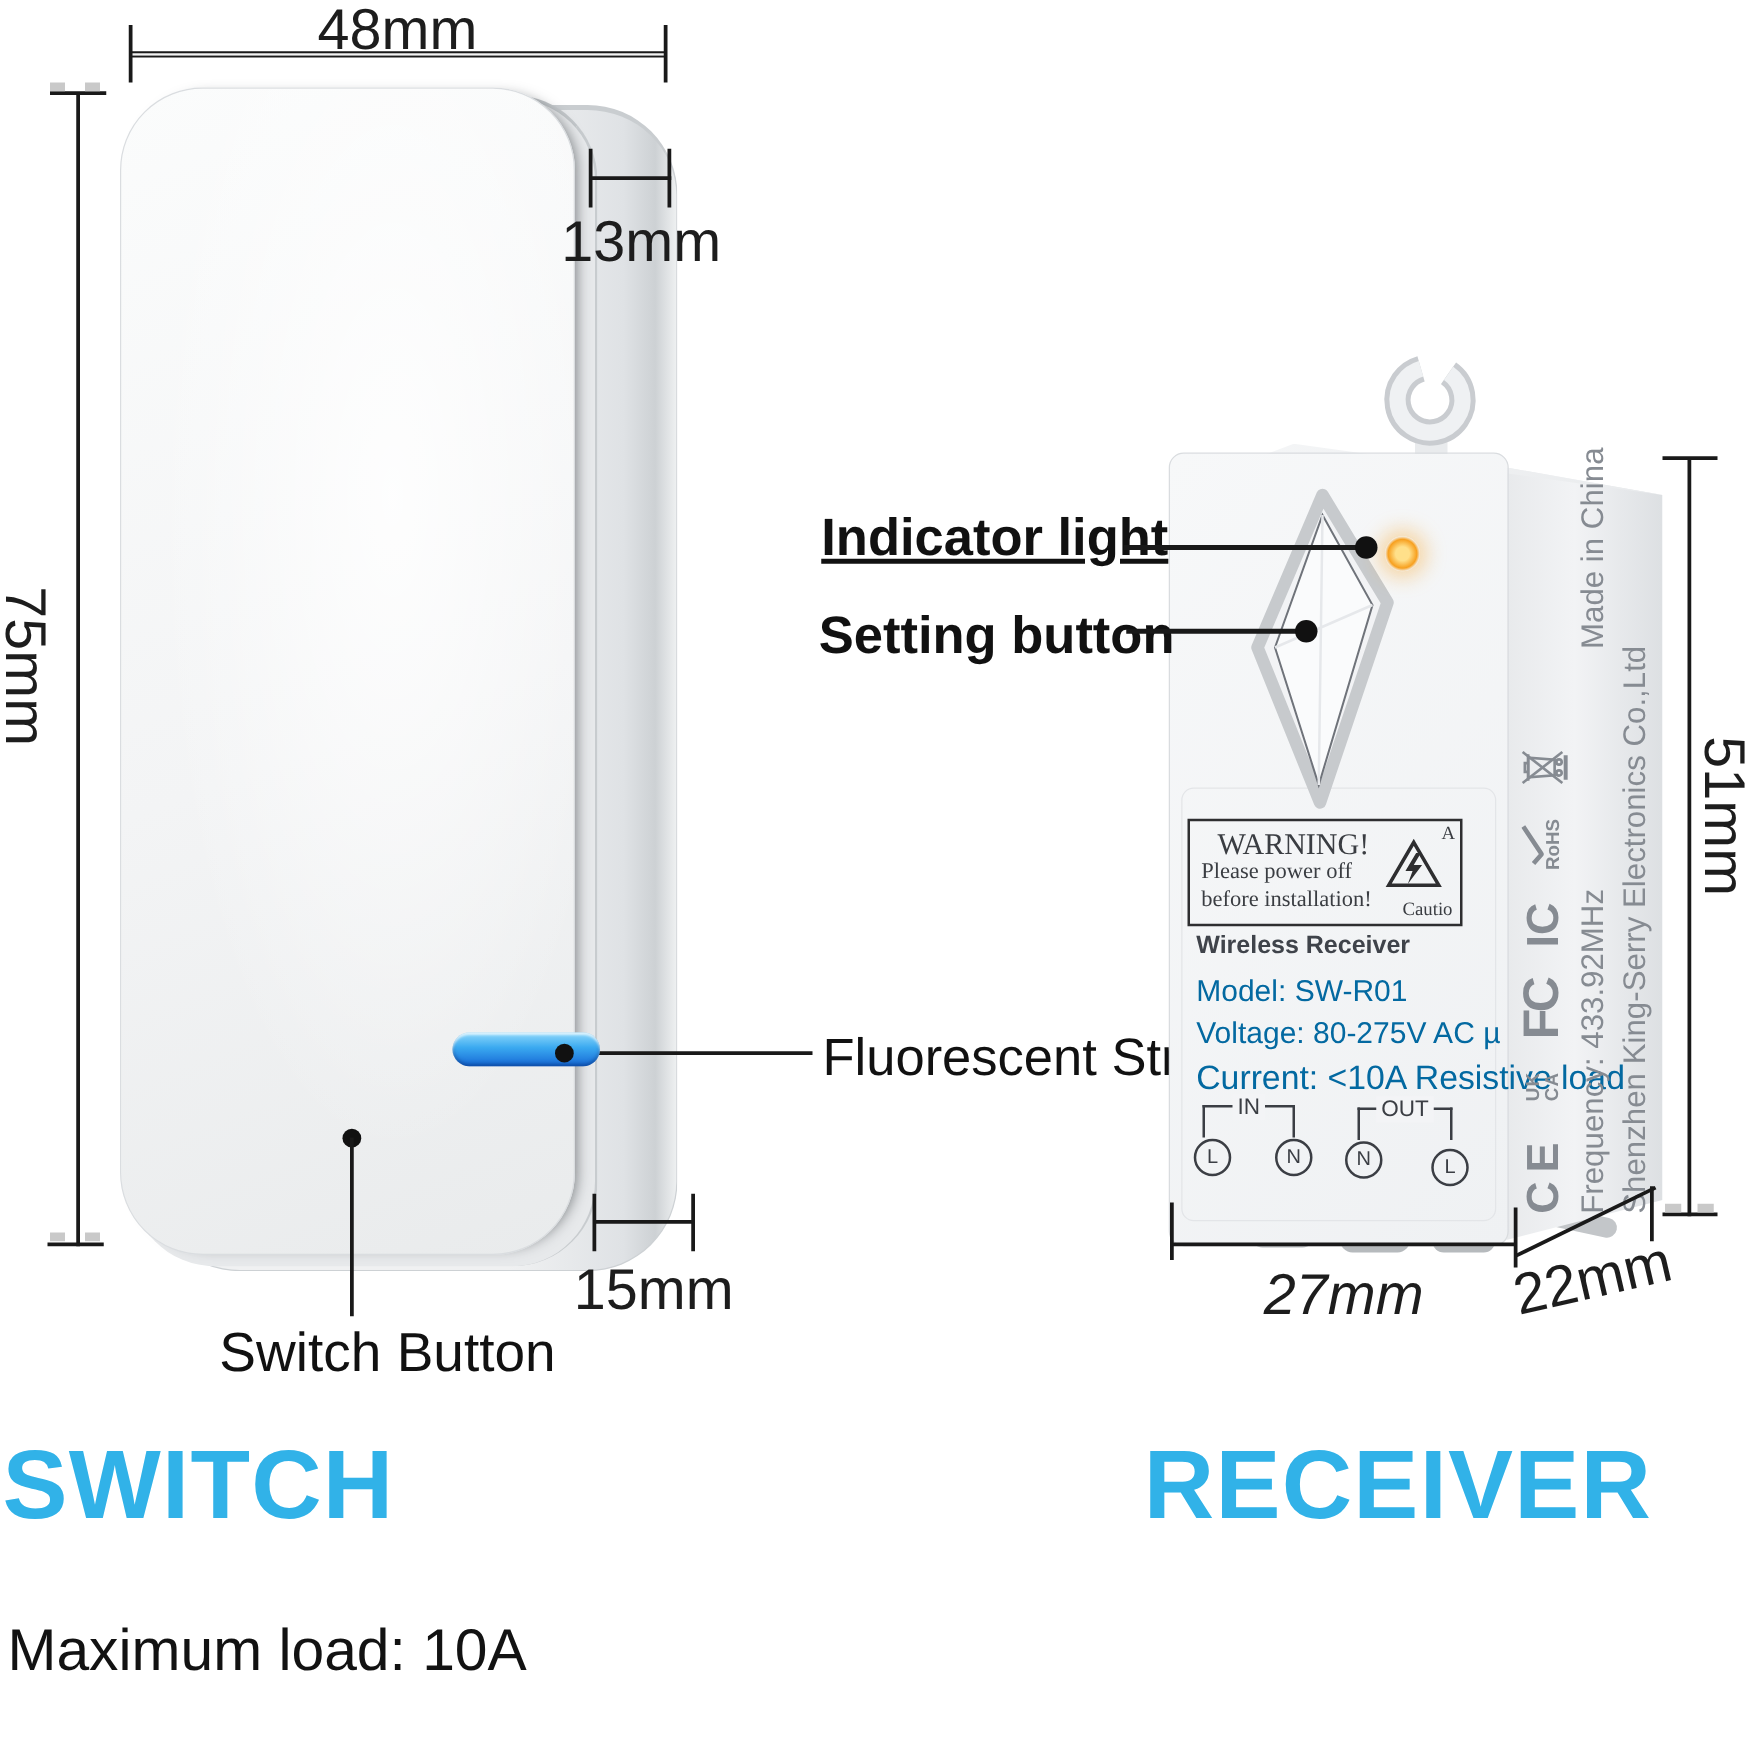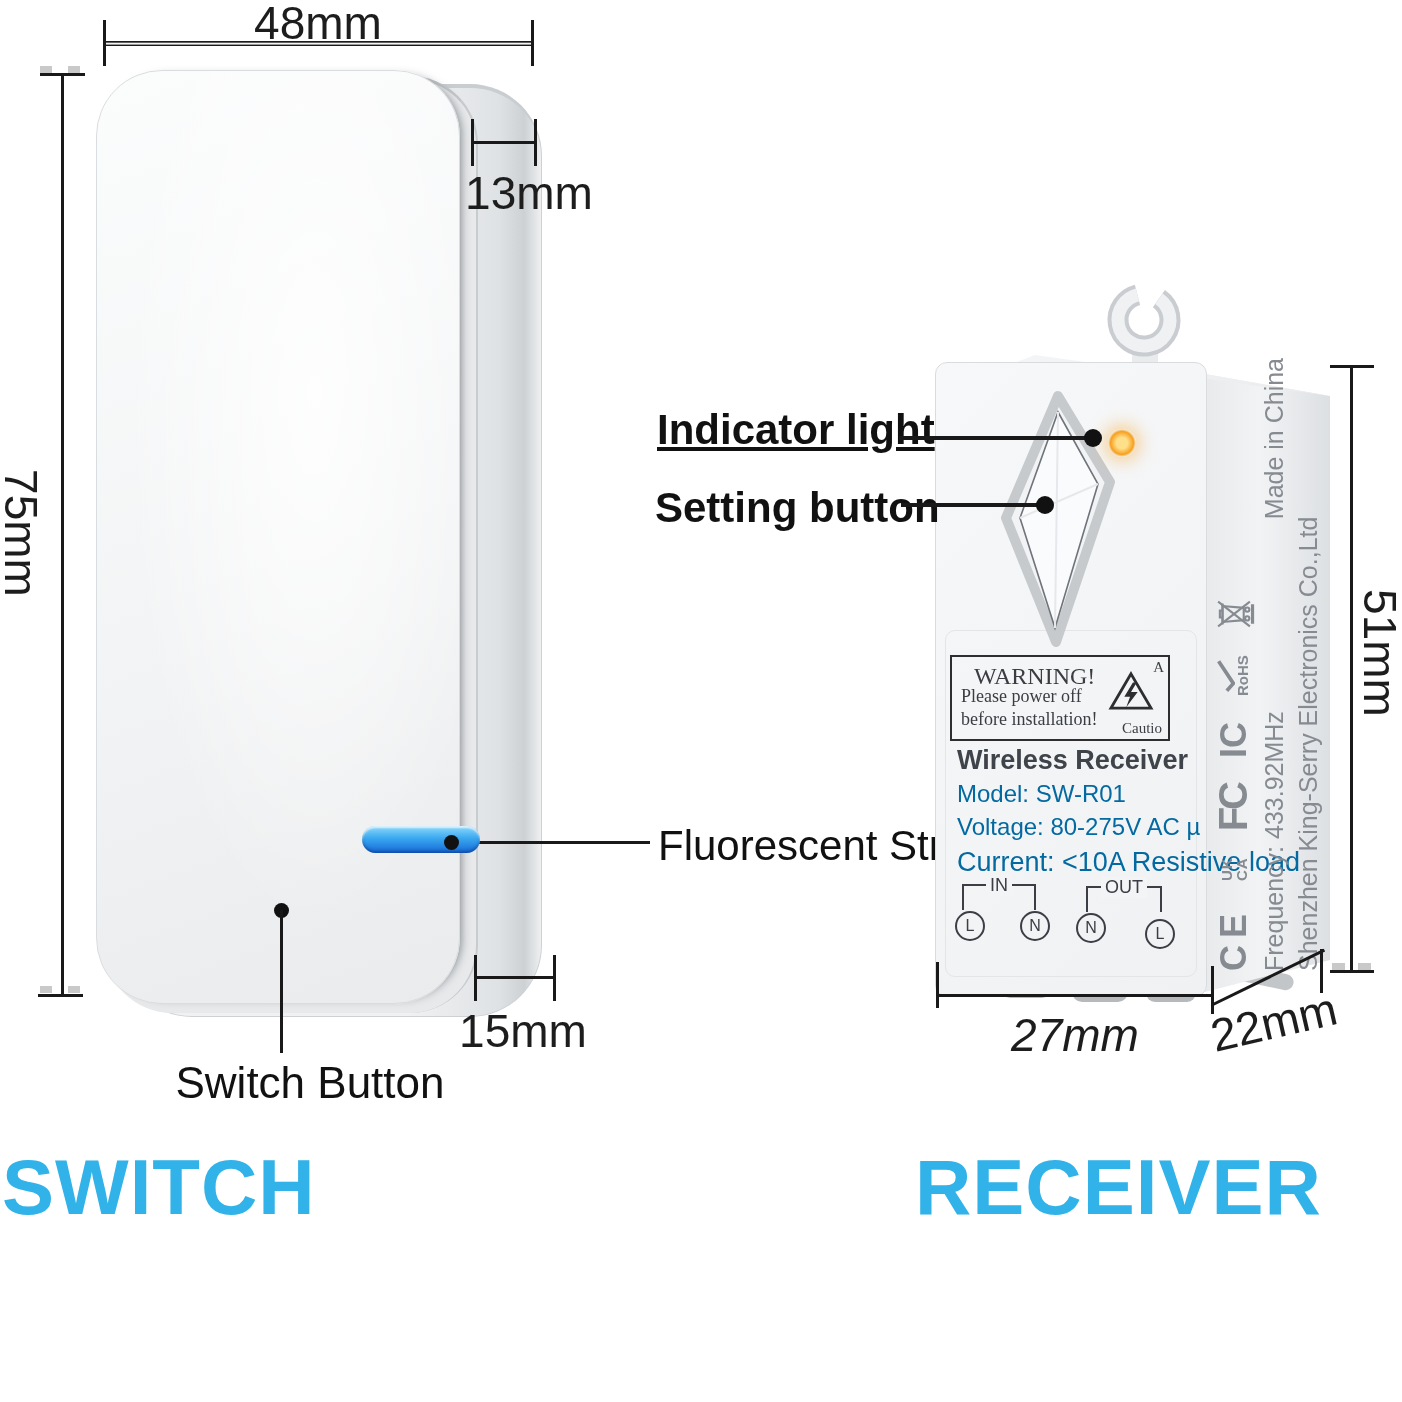--- a/index.html
+++ b/index.html
@@ -82,21 +82,21 @@
   <div class="strip"></div>
 
   <div class="dimtext" style="left:238px;top:-4px;width:160px;">48mm</div>
   <div class="rod" style="left:105px;top:41px;width:428px;"></div>
   <div class="tick" style="left:103px;top:20px;width:3px;height:46px;"></div>
   <div class="tick" style="left:531px;top:20px;width:3px;height:46px;"></div>
 
   <div class="tick" style="left:471px;top:119px;width:3px;height:47px;"></div>
   <div class="tick" style="left:534px;top:119px;width:3px;height:47px;"></div>
   <div class="line" style="left:473px;top:141px;width:64px;height:3px;"></div>
-  <div class="dimtext" style="left:448px;top:166px;width:130px;margin-left:16px;">13mm</div>
+  <div class="dimtext" style="left:448px;top:166px;width:130px;">13mm</div>
 
   <div class="line" style="left:61px;top:75px;width:3px;height:922px;"></div>
   <div class="tick" style="left:40px;top:73px;width:45px;height:3px;"></div>
   <div class="tick" style="left:38px;top:994px;width:45px;height:3px;"></div>
   <div class="sq" style="left:40px;top:66px;width:12px;height:7px;"></div>
   <div class="sq" style="left:68px;top:66px;width:12px;height:7px;"></div>
   <div class="sq" style="left:40px;top:986px;width:12px;height:7px;"></div>
   <div class="sq" style="left:68px;top:986px;width:12px;height:7px;"></div>
   <div class="dimtext rot90" style="left:-44px;top:511px;width:140px;height:44px;">75mm</div>
 
@@ -150,21 +150,21 @@
     <div class="t2">Please power off</div>
     <div class="t3">before installation!</div>
     <div class="corner">A</div>
     <svg style="position:absolute;right:14px;top:14px;" width="46" height="40" viewBox="0 0 48 42">
       <path d="M24 3 L45 39 L3 39 Z" fill="none" stroke="#2e2e30" stroke-width="3"></path>
       <path d="M26 12 L17 27 h6 l-4 11 l12 -16 h-7 l6 -10 z" fill="#2e2e30"></path>
     </svg>
     <div class="caution">Cautio</div>
   </div>
 
-  <div class="rlabel" style="top:745px;font-size:27px;font-weight:700;color:#3f434a;">Wireless Receiver</div>
+  <div class="rlabel" style="top:745px;font-size:20px;font-weight:700;color:#3f434a;">Wireless Receiver</div>
   <div class="rlabel" style="top:780px;font-size:24px;">Model: SW-R01</div>
   <div class="rlabel" style="top:813px;font-size:24px;">Voltage: 80-275V AC  µ</div>
   <div class="rlabel" style="top:847px;font-size:27px;">Current: &lt;10A Resistive load</div>
 
   <div class="bracket" style="left:962px;top:884px;width:70px;">
     <span>IN</span>
   </div>
   <div class="terminal" style="left:955px;top:911px;">
       <span>L</span>
     </div>
@@ -231,14 +231,15 @@
   <div class="line" style="left:938px;top:994px;width:274px;height:3px;"></div>
   <div class="dimtext" style="left:1005px;top:1008px;width:140px;font-style:italic;">27mm</div>
 
   <div class="line" style="left:1213px;top:1003px;width:124px;height:3px;transform-origin:0 50%;transform:rotate(-26deg);"></div>
   <div class="tick" style="left:1320px;top:949px;width:3px;height:44px;"></div>
   <div class="dimtext" style="left:1210px;top:996px;width:120px;transform:rotate(-13deg);">22mm</div>
 
   <div class="headline" style="left:2px;top:1142px;color:#31b2e8;">SWITCH</div>
   <div class="headline" style="left:915px;top:1142px;color:#31b2e8;">RECEIVER</div>
 
+  <div class="spec" style="top:1292px;">Maximum load: 10A</div>
 
 </div>
 
 </body></html>

